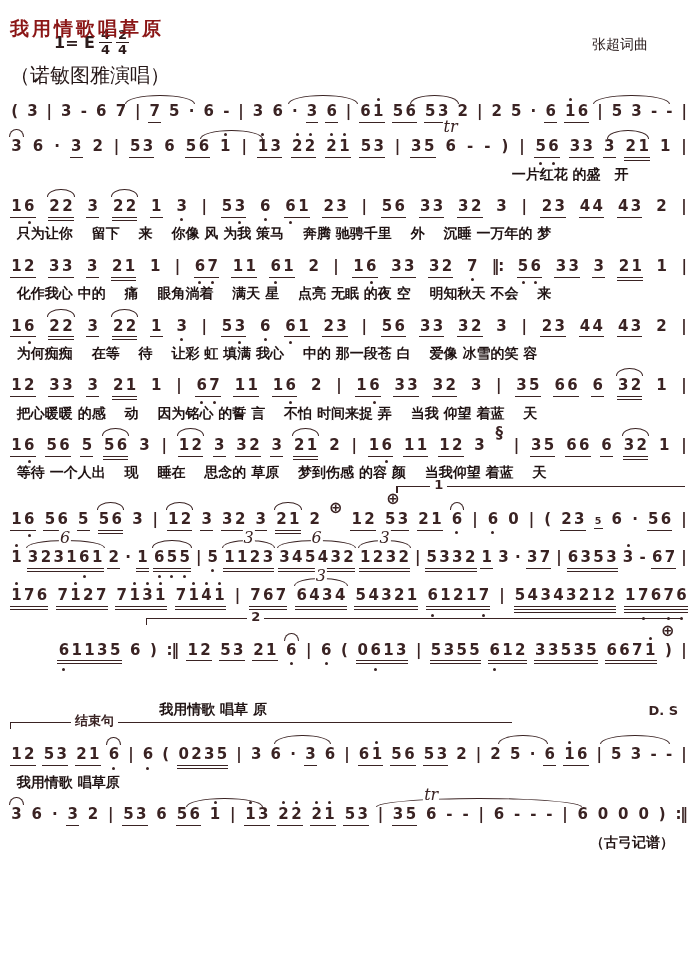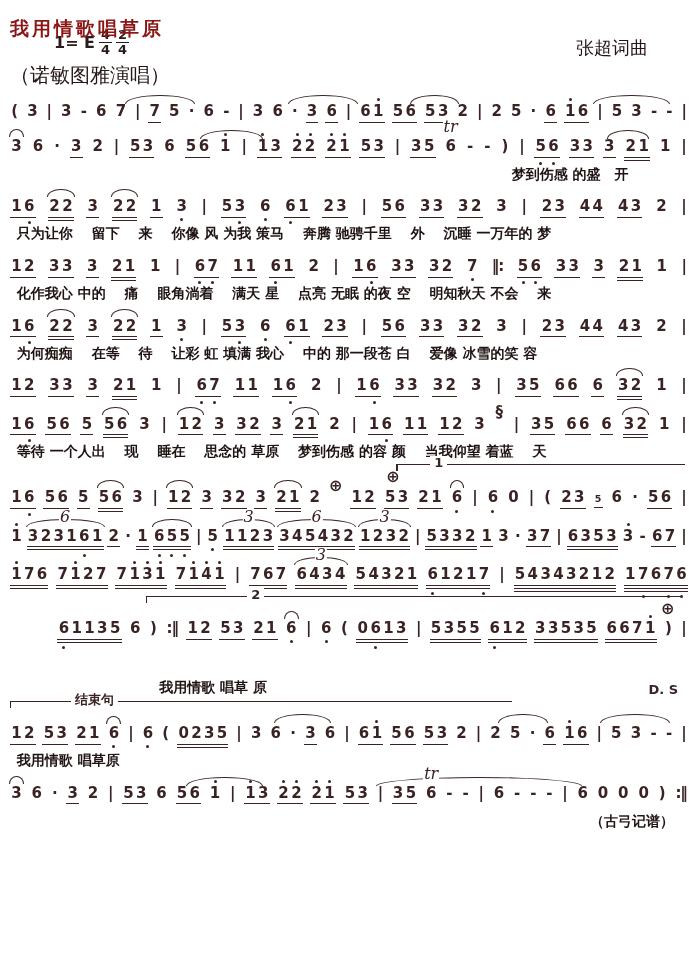--- a/index.html
+++ b/index.html
@@ -9,21 +9,21 @@
 
   
   .header{position:relative;height:82px;}
   .keysig{position:absolute;left:44px;top:22px;font-size:16px;font-weight:bold;
           display:flex;align-items:center;gap:4px;color:#2c1b1b;}
   .frac{display:inline-flex;flex-direction:column;align-items:center;
         font-size:13px;font-weight:bold;line-height:1.05;}
   .frac .fnum{border-bottom:1.4px solid #2c1b1b;padding:0 2px;}
   .title{position:absolute;left:0;right:0;top:10px;text-align:left;
          font-size:19px;font-weight:bold;letter-spacing:3px;}
-  .credit{position:absolute;right:40px;top:30px;font-size:18px;color:#241616;}
+  .credit{position:absolute;right:40px;top:30px;font-size:14px;color:#241616;}
   .performer{position:absolute;left:0;right:0;top:56px;
              font-size:20px;color:#241616;}
 
   
   .score-line{position:relative;padding-top:15px;}
   .score-line.has-bracket{padding-top:28px;}
   .notes-row{display:flex;justify-content:space-between;align-items:baseline;
              font-weight:bold;font-size:15px;white-space:nowrap;line-height:1.15;}
   .tok{position:relative;display:inline-block;}
   .tok .d{position:relative;display:inline-block;padding:0 1.2px;}
@@ -161,21 +161,21 @@
           <span class="tok"><span class="d">-</span></span>
           <span class="tok"><span class="d">)</span></span>
           <span class="tok barline">|</span>
           <span class="tok u1"><span class="d ld">5</span><span class="d ld">6</span></span>
           <span class="tok u1"><span class="d">3</span><span class="d">3</span></span>
           <span class="tok u1"><span class="d">3</span></span>
           <span class="tok u2"><span class="d">2</span><span class="d">1</span></span>
           <span class="tok"><span class="d">1</span></span>
           <span class="tok barline">|</span>
         </div>
-        <div class="lyrics-row" style="padding-left: 74%;">梦到伤感 的盛　开</div>
+        <div class="lyrics-row" style="padding-left: 74%;">一片红花 的盛　开</div>
       </div>
       <div class="score-line">
         <div class="notes-row">
           <span class="tok u1"><span class="d">1</span><span class="d ld">6</span></span>
           <span class="tok u2 arc"><span class="d">2</span><span class="d">2</span></span>
           <span class="tok u1"><span class="d">3</span></span>
           <span class="tok u2 arc"><span class="d">2</span><span class="d">2</span></span>
           <span class="tok u1"><span class="d">1</span></span>
           <span class="tok"><span class="d ld">3</span></span>
           <span class="tok barline">|</span>
@@ -269,20 +269,21 @@
           <span class="tok u1"><span class="d">3</span><span class="d">2</span></span>
           <span class="tok"><span class="d">3</span></span>
           <span class="tok barline">|</span>
           <span class="tok u1"><span class="d">3</span><span class="d">5</span></span>
           <span class="tok u1"><span class="d">6</span><span class="d">6</span></span>
           <span class="tok u1"><span class="d">6</span></span>
           <span class="tok u2 arc"><span class="d">3</span><span class="d">2</span></span>
           <span class="tok"><span class="d">1</span></span>
           <span class="tok barline">|</span>
         </div>
+        <div class="lyrics-row" style="padding-left: 1%;">把心暖暖 的感　 动　 因为铭心 的誓 言　 不怕 时间来捉 弄　 当我 仰望 着蓝　 天</div>
       </div>
       <div class="score-line">
         <div class="notes-row">
           <span class="tok u1"><span class="d">1</span><span class="d ld">6</span></span>
           <span class="tok u1"><span class="d">5</span><span class="d">6</span></span>
           <span class="tok u1"><span class="d">5</span></span>
           <span class="tok u2 arc"><span class="d">5</span><span class="d">6</span></span>
           <span class="tok"><span class="d">3</span></span>
           <span class="tok barline">|</span>
           <span class="tok u1 arc"><span class="d">1</span><span class="d">2</span></span>

